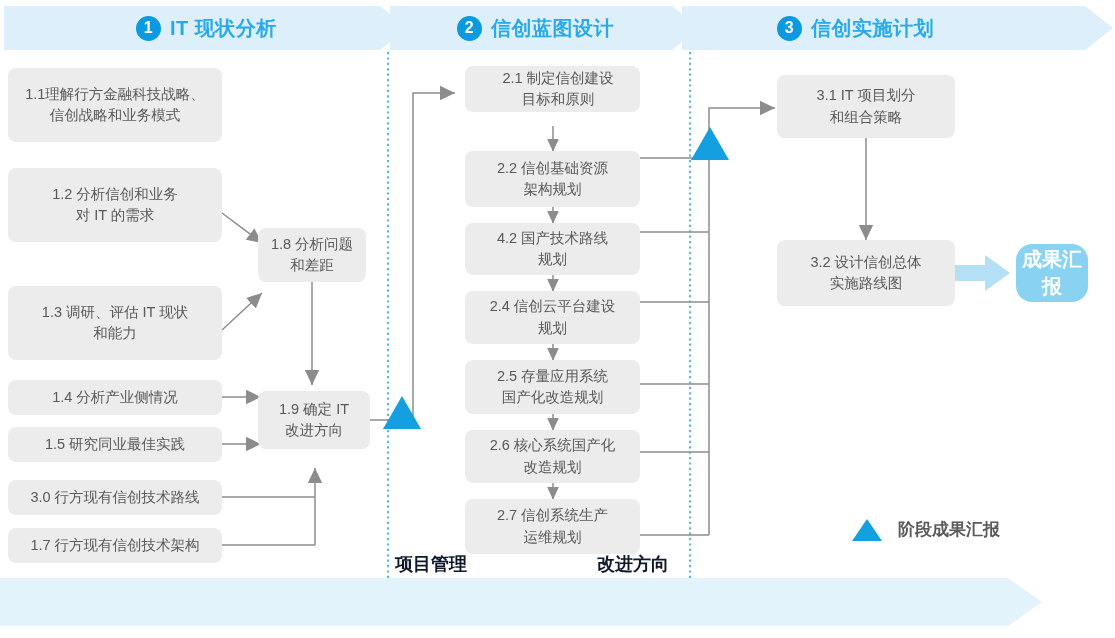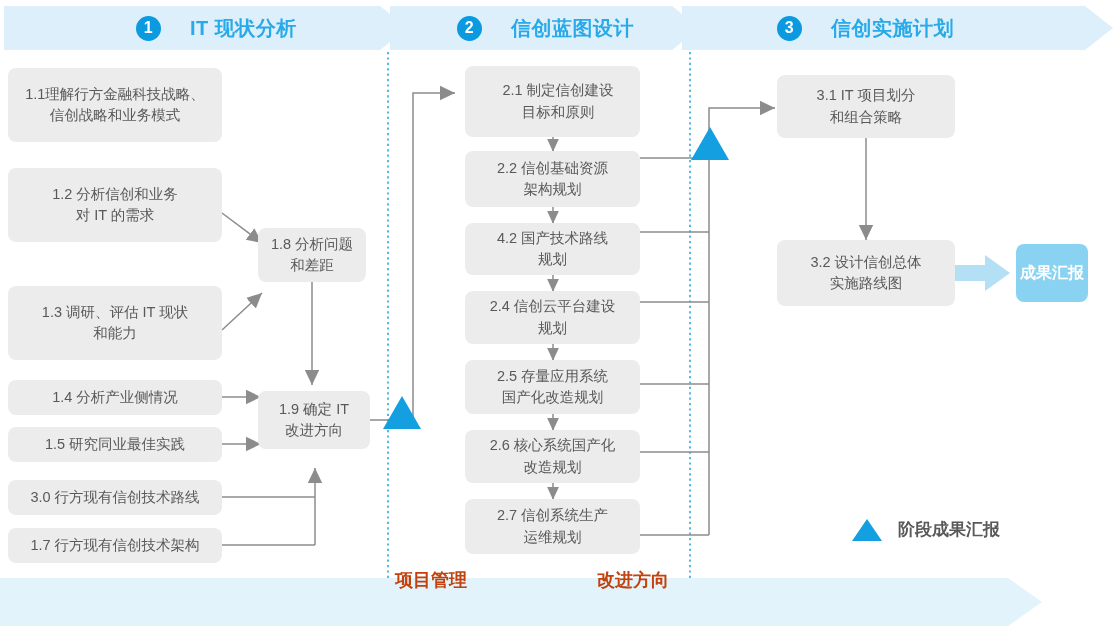--- a/index.html
+++ b/index.html
@@ -7,36 +7,36 @@
        font-family:"Liberation Sans","DejaVu Sans",sans-serif;}
   #stage{position:absolute;left:0;top:0;width:1115px;height:638px;}
 
   
   .banner{position:absolute;left:0;top:6px;width:1115px;height:44px;}
   .stage-label{position:absolute;top:0;height:44px;display:flex;align-items:center;
                gap:9px;color:#28a9e8;font-size:20px;font-weight:bold;letter-spacing:.5px;}
   .num-badge{width:25px;height:25px;border-radius:50%;background:#0b9ae0;color:#fff;
              font-size:16px;font-weight:bold;display:flex;align-items:center;
              justify-content:center;line-height:1;}
-  .stage-title{white-space:nowrap;margin-left:20px;}
+  .stage-title{white-space:nowrap;}
 
   
   .footer-bar{position:absolute;left:0;top:578px;width:1115px;height:48px;}
-  .footer-lab{position:absolute;top:568px;color:#c2410c;font-size:18px;font-weight:bold;
+  .footer-lab{position:absolute;top:552px;color:#0f172a;font-size:18px;font-weight:bold;
               white-space:nowrap;}
 
   
   .box{position:absolute;background:#ececec;border-radius:8px;color:#595959;
        font-size:14.5px;line-height:1.45;display:flex;align-items:center;
        justify-content:center;text-align:center;padding:2px 6px;box-sizing:border-box;}
   .box span{display:block;}
 
   
-  .result-badge{position:absolute;background:#8ad2f2;border-radius:8px;color:#ffffff;
-                font-size:16px;font-weight:bold;line-height:1.35;display:flex;
+  .result-badge{position:absolute;background:#8ad2f2;border-radius:16px;color:#ffffff;
+                font-size:20px;font-weight:bold;line-height:1.35;display:flex;
                 align-items:center;justify-content:center;text-align:center;}
 
   
   .legend{position:absolute;display:flex;align-items:center;gap:16px;}
   .legend-tri{width:0;height:0;border-left:15px solid transparent;
               border-right:15px solid transparent;border-bottom:22px solid #139fe0;}
   .legend-text{color:#595959;font-size:17px;font-weight:bold;white-space:nowrap;}
 
   svg.wires{position:absolute;left:0;top:0;width:1115px;height:638px;
             pointer-events:none;overflow:visible;}
@@ -166,21 +166,21 @@
         <span>和差距</span>
       </div>
   </div>
   <div class="box" style="left:258px; top:391px; width:112px; height:58px;">
     <div>
         <span>1.9 确定 IT</span>
         <span>改进方向</span>
       </div>
   </div>
 
-  <div class="box" style="left:465px; top:66px;  width:175px; height:71px;padding-left:17px;">
+  <div class="box" style="left:465px; top:66px;  width:175px; height:46px;padding-left:17px;">
     <div>
         <span>2.1 制定信创建设</span>
         <span>目标和原则</span>
       </div>
   </div>
   <div class="box" style="left:465px; top:151px; width:175px; height:56px;">
     <div>
         <span>2.2 信创基础资源</span>
         <span>架构规划</span>
       </div>

